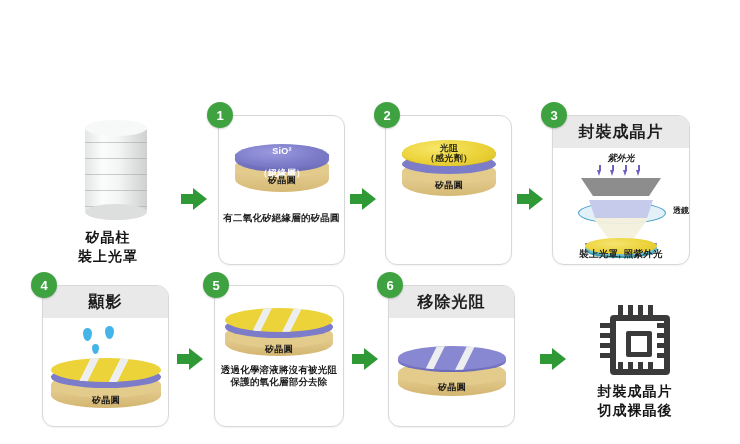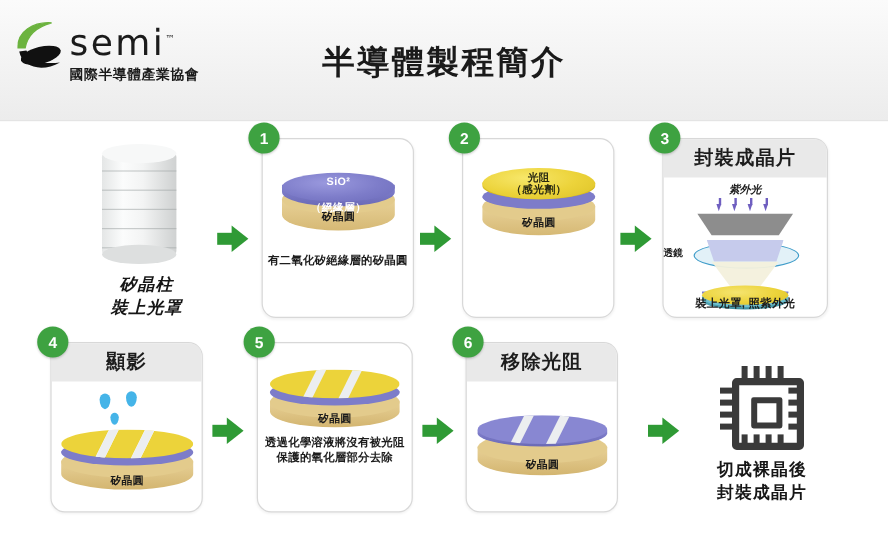--- a/index.html
+++ b/index.html
@@ -134,21 +134,21 @@
     font-weight:700;color:#1b1b1b;
   }
   .uvarrow{
     position:absolute;width:5px;height:11px;
   }
   .uvarrow .s{position:absolute;left:1.5px;top:0;width:2px;height:6px;background:#6f5fc0;}
   .uvarrow .h{position:absolute;left:0;top:5px;width:0;height:0;
     border-left:2.5px solid transparent;border-right:2.5px solid transparent;
     border-top:6px solid #6f5fc0;}
   .mask-lbl{
-    position:absolute;width:100%;text-align:left;font-size:8px;font-weight:700;color:#fff;
+    position:absolute;width:100%;text-align:right;font-size:8px;font-weight:700;color:#fff;
   }
   .lens{
     position:absolute;border:1.2px solid #3f9cc9;border-radius:50%;
     background:rgba(190,225,240,.45);
   }
 
   
   .chip{position:absolute;}
   .chip .pkg{
     position:absolute;left:10px;top:10px;width:48px;height:48px;
@@ -158,49 +158,34 @@
     position:absolute;left:26px;top:26px;width:16px;height:16px;
     border:5px solid #3a3a3a;border-radius:2px;background:#fff;
   }
   .pin{position:absolute;background:#3a3a3a;}
 </style>
 </head>
 <body>
 
 <div id="root">
 
-  <div class="header">
-    <div class="logo-wrap">
-      <svg class="logo-mark" viewBox="0 0 46 46">
-        <path d="M5 24 C4 10 18 2 33 3 C22 6 13 12 11 24 Z" fill="#6cb33f"></path>
-        <path d="M5 24 C4 10 18 2 33 3 C22 6 13 12 11 24 Z" fill="none" stroke="#6cb33f" stroke-width="1"></path>
-        <path d="M6 27 C9 41 26 44 40 36 C27 38 16 35 12 26 Z" fill="#111111"></path>
-        <ellipse cx="24" cy="30" rx="17" ry="7" transform="rotate(-14 24 30)" fill="#111111"></ellipse>
-      </svg>
-      <div class="logo-text">
-        <div class="semi-word"><span>semi</span><span class="tm">™</span></div>
-        <div class="semi-sub">國際半導體產業協會</div>
-      </div>
-    </div>
-    <div class="page-title">半導體製程簡介</div>
-  </div>
 
   <div class="stage">
 
     <div class="ingot" style="left:85px;top:20px;width:62px;height:100px;">
       <div class="body"></div>
       <div class="band" style="top:22px;"></div>
       <div class="band" style="top:38px;"></div>
       <div class="band" style="top:54px;"></div>
       <div class="band" style="top:70px;"></div>
       <div class="band" style="top:86px;"></div>
       <div class="cap t"></div>
       <div class="cap b"></div>
     </div>
-    <div class="outside-label" style="left:61px;top:128px;width:122px;font-style:italic;">
+    <div class="outside-label" style="left:47px;top:128px;width:122px;">
       <div>矽晶柱</div>
       <div>裝上光罩</div>
     </div>
 
     <div class="arrow" style="left:181px;top:88px;">
       <div class="shaft"></div>
         <div class="head"></div>
     </div>
 
     <div class="card" style="left:218px;top:15px;width:125px;height:148px;">
@@ -436,18 +421,18 @@
       <div class="pin" style="left:0;top:28px;width:11px;height:5px;"></div>
       <div class="pin" style="left:0;top:38px;width:11px;height:5px;"></div>
       <div class="pin" style="left:0;top:48px;width:11px;height:5px;"></div>
 
       <div class="pin" style="right:0;top:18px;width:11px;height:5px;"></div>
       <div class="pin" style="right:0;top:28px;width:11px;height:5px;"></div>
       <div class="pin" style="right:0;top:38px;width:11px;height:5px;"></div>
       <div class="pin" style="right:0;top:48px;width:11px;height:5px;"></div>
     </div>
     <div class="outside-label" style="left:570px;top:282px;width:130px;">
+      <div>封裝成晶片</div>
       <div>切成裸晶後</div>
-      <div>封裝成晶片</div>
     </div>
 
   </div>
 </div>
 
 </body></html>

